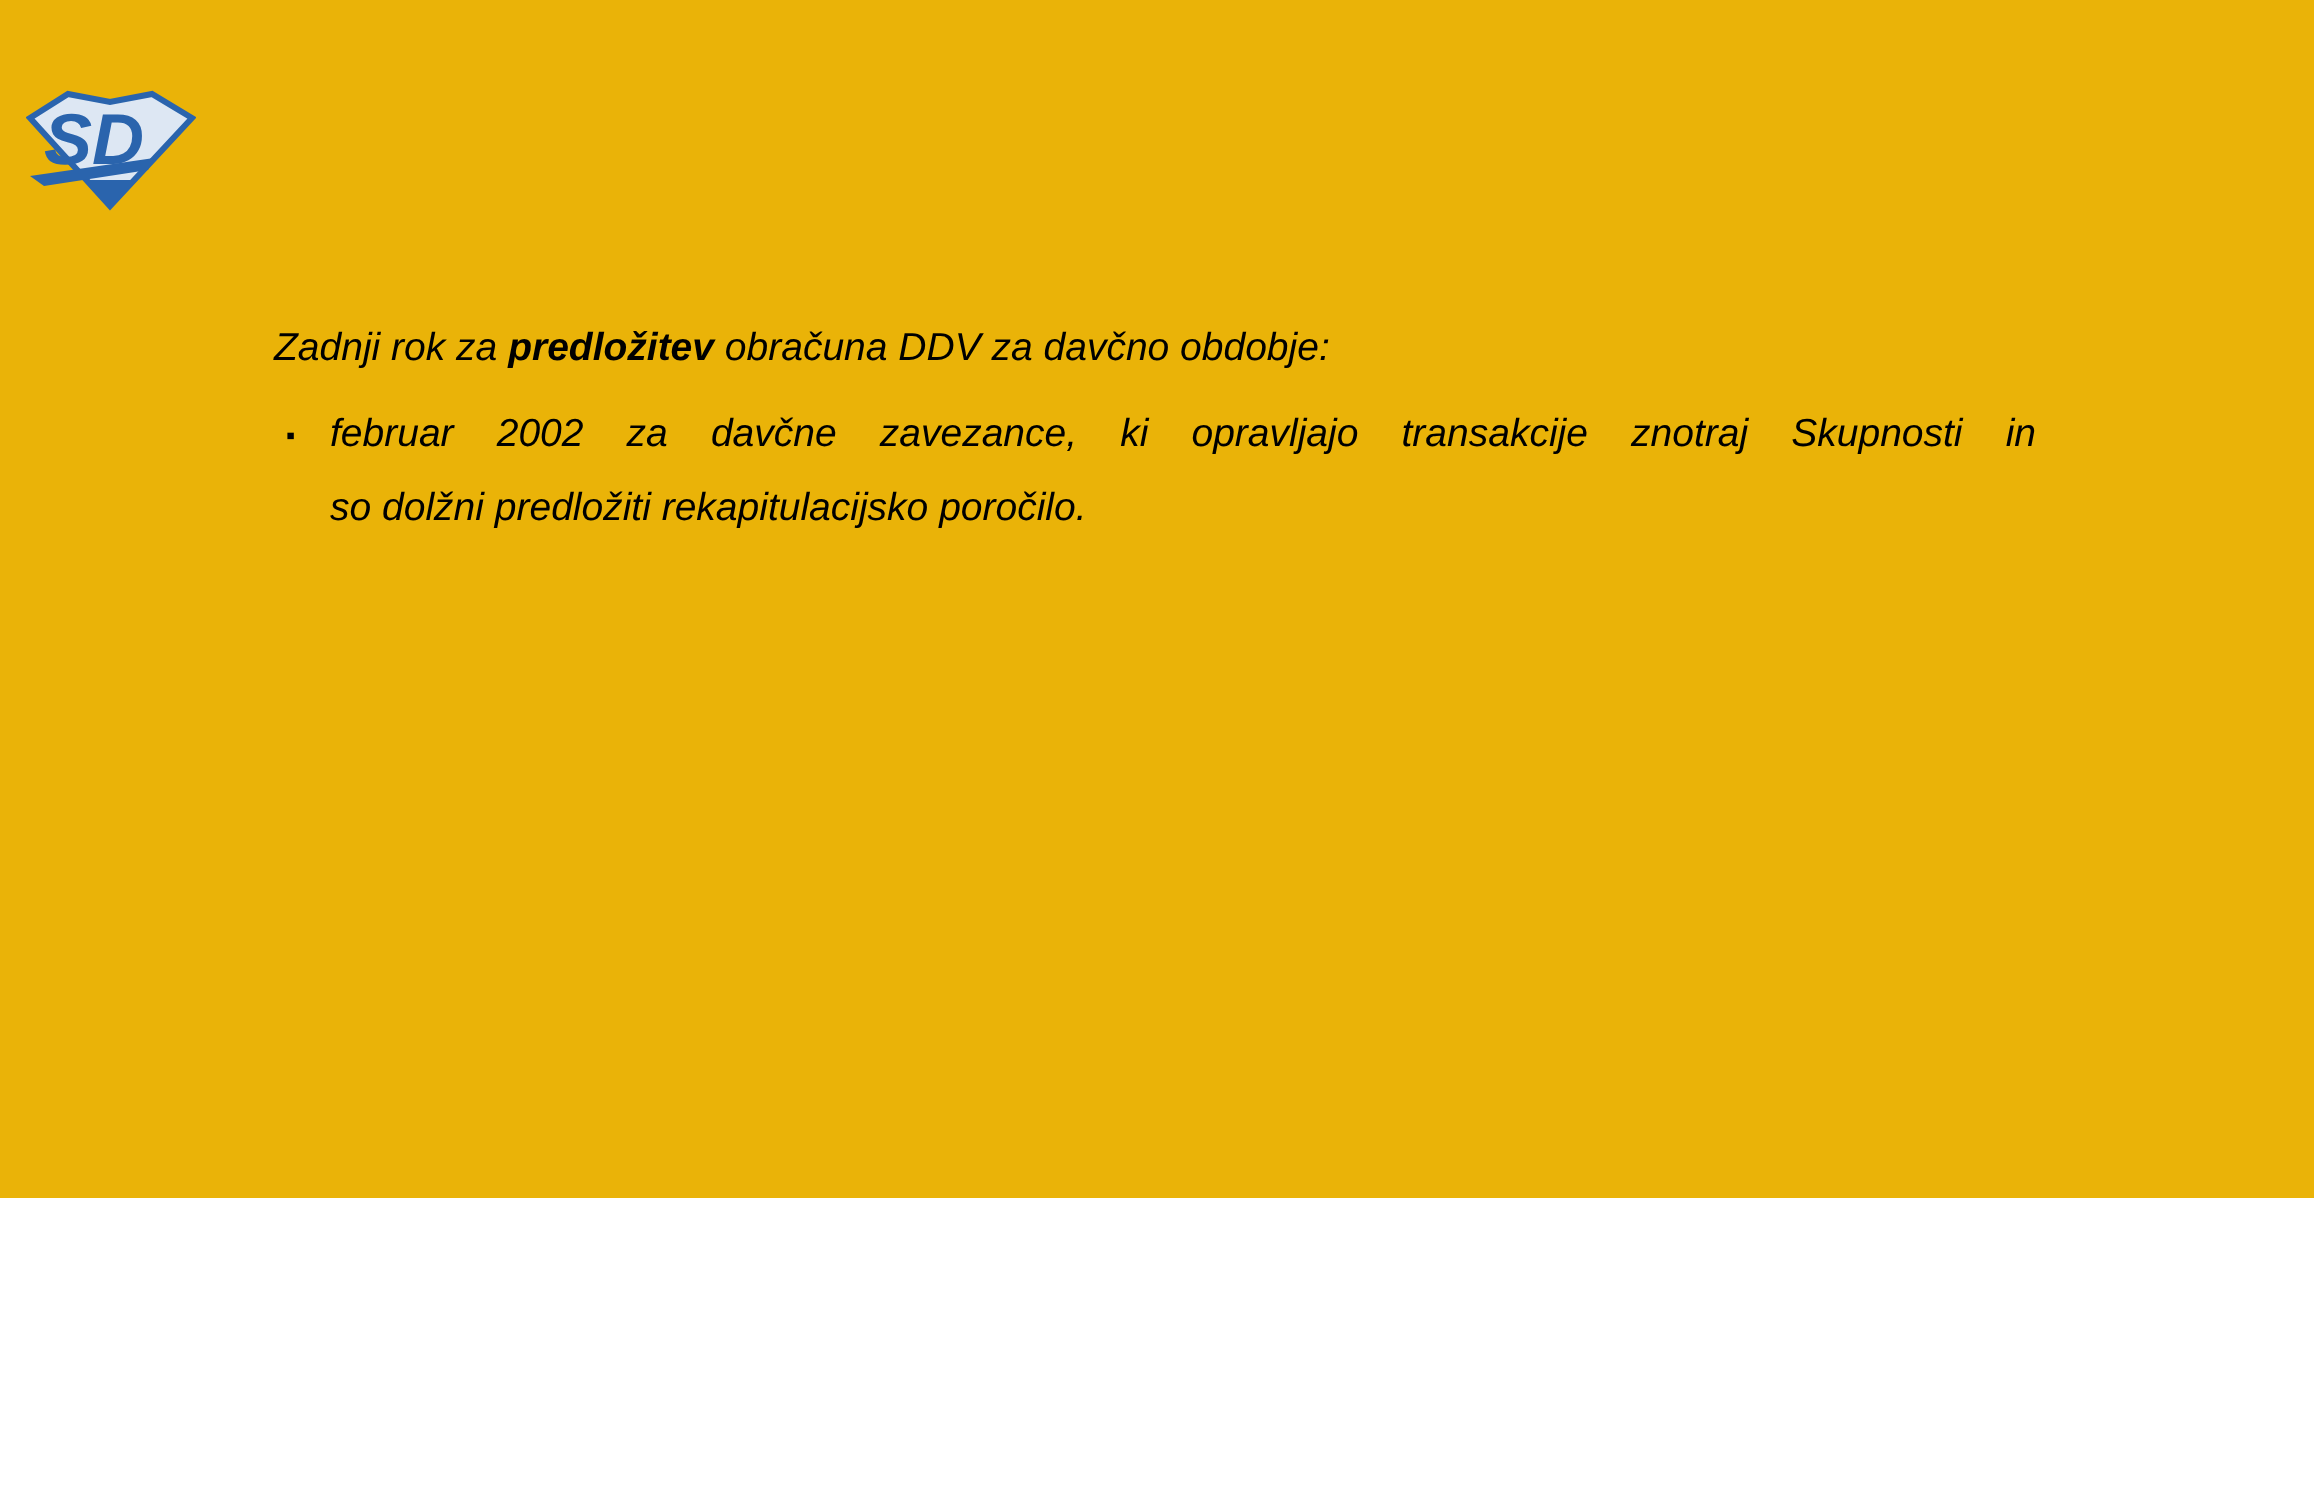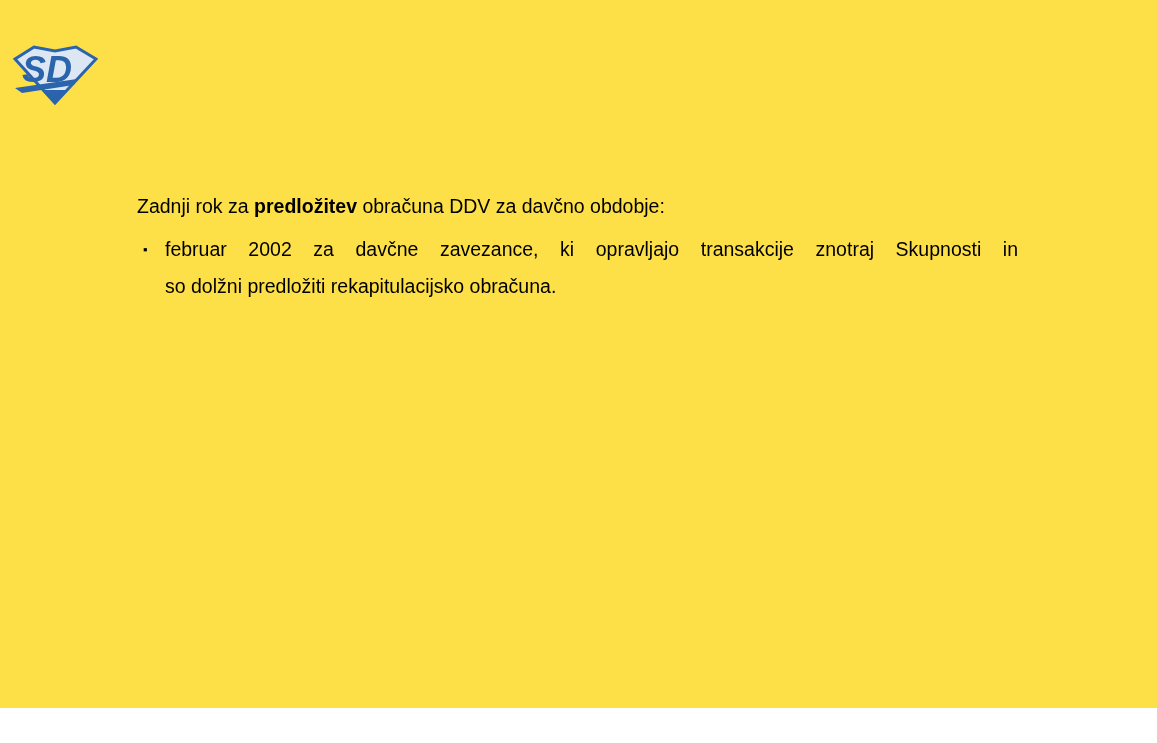--- a/index.html
+++ b/index.html
@@ -1,37 +1,38 @@
 <!DOCTYPE html>
 <html><head>
 <meta charset="utf-8">
 <style>
   * { margin: 0; padding: 0; box-sizing: border-box; }
   html, body { background: #ffffff; }
   .slide {
     position: relative;
     width: 1157px;
-    height: 708px;
-    background: #fde047;
+    height: 599px;
+    background: #eab308;
     overflow: hidden;
     font-family: "Liberation Sans", sans-serif;
     color: #000000;
   }
   .logo {
     position: absolute;
     left: 13px;
     top: 44px;
     width: 85px;
     height: 62px;
   }
   .content {
     position: absolute;
     left: 137px;
-    top: 192px;
+    top: 160px;
     width: 881px;
+    font-style: italic;
   }
   .title-line {
     font-size: 19.5px;
     line-height: 28px;
     white-space: nowrap;
   }
   .title-line .bold { font-weight: bold; }
   .bullet-row {
     display: flex;
     margin-top: 11px;
@@ -76,19 +77,19 @@
   <div class="content">
 
     <div class="title-line">
       <span>Zadnji rok za </span><span class="bold">predložitev</span><span> obračuna DDV za davčno obdobje:</span>
     </div>
 
     <div class="bullet-row">
       <span class="bullet-marker">▪</span>
       <div class="bullet-text">
         <div class="bullet-line-justified">februar 2002 za davčne zavezance, ki opravljajo transakcije znotraj Skupnosti in</div>
-        <div class="bullet-line-last">so dolžni predložiti rekapitulacijsko obračuna.</div>
+        <div class="bullet-line-last">so dolžni predložiti rekapitulacijsko poročilo.</div>
       </div>
     </div>
 
   </div>
 
 </div>
 
 </body></html>

